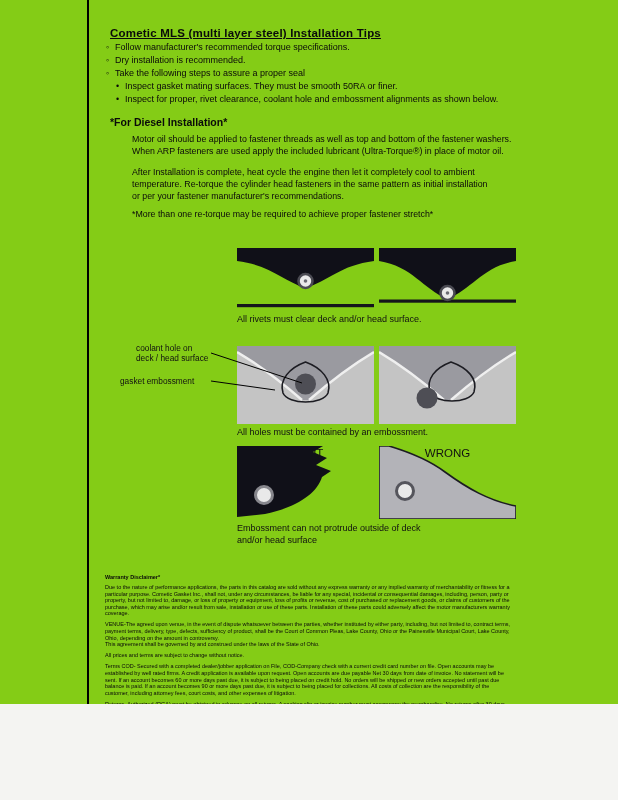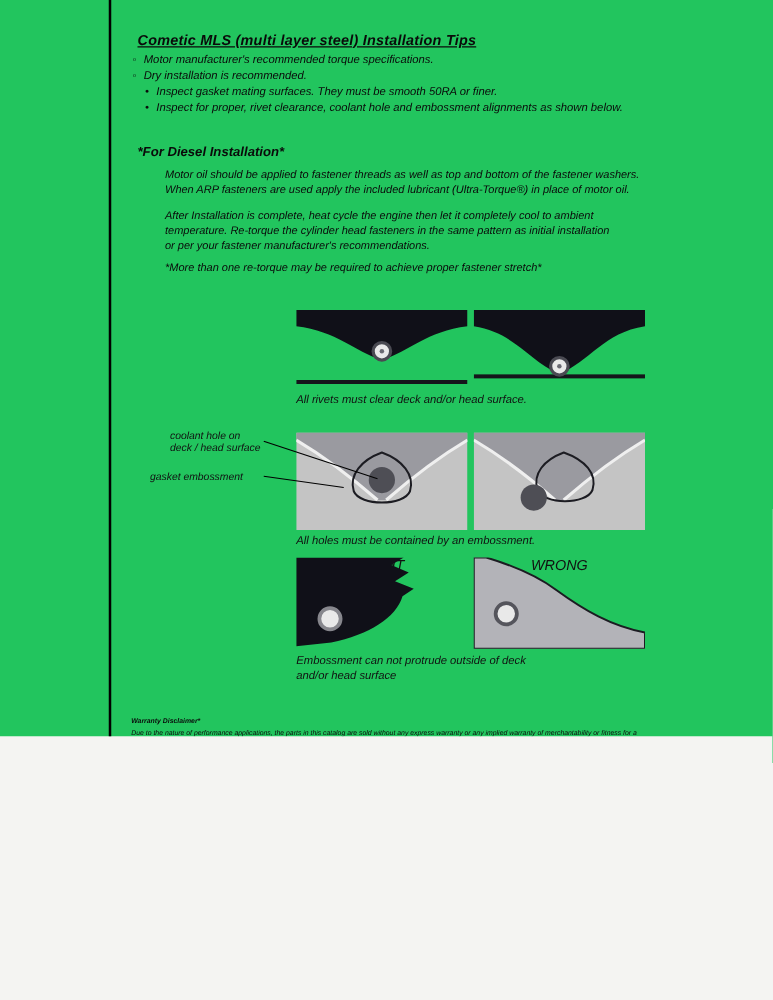--- a/index.html
+++ b/index.html
@@ -1,17 +1,17 @@
 <!DOCTYPE html>
 <html><head>
 <meta charset="utf-8">
 <style>
   html,body{margin:0;padding:0;}
   body{width:618px;height:800px;background:#f4f4f2;font-family:"Liberation Sans",sans-serif;color:#0a0a0a;}
-  .page{position:relative;width:618px;height:589px;background:#22c55e;overflow:hidden;font-style:italic;}
+  .page{position:relative;width:618px;height:704px;background:#84cc16;overflow:hidden;}
   .edge{position:absolute;left:87px;top:0;width:2px;height:800px;background:#000;}
 
   .title{position:absolute;left:110px;top:19px;font-size:11.5px;font-weight:bold;text-decoration:underline;letter-spacing:.2px;}
 
   .tips{position:absolute;left:106px;top:41px;width:412px;font-size:9px;line-height:13px;}
   .b{position:relative;padding-left:9px;}
   .b::before{position:absolute;left:0;top:0;}
   .l1::before{content:"◦";font-size:9px;}
   .l2{margin-left:10px;}
   .l2::before{content:"•";font-size:9px;}
@@ -35,22 +35,23 @@
 </style>
 </head>
 <body>
 
 <div class="page">
   <div class="edge"></div>
 
   <h1 class="title">Cometic MLS (multi layer steel) Installation Tips</h1>
 
   <div class="tips">
-    <div class="b l1">Motor manufacturer's recommended torque specifications.</div>
+    <div class="b l1">Follow manufacturer's recommended torque specifications.</div>
     <div class="b l1">Dry installation is recommended.</div>
+    <div class="b l1">Take the following steps to assure a proper seal</div>
     <div class="b l2">Inspect gasket mating surfaces.  They must be smooth 50RA or finer.</div>
     <div class="b l2">Inspect for proper, rivet clearance, coolant hole and embossment alignments as shown below.</div>
   </div>
 
   <div class="diesel-h">*For Diesel Installation*</div>
   <div class="para" id="p1">Motor oil should be applied to fastener threads as well as top and bottom of the fastener washers.
 When ARP fasteners are used apply the included lubricant (Ultra-Torque®) in place of motor oil.</div>
   <div class="para" id="p2">After Installation is complete, heat cycle the engine then let it completely cool to ambient
 temperature. Re-torque the cylinder head fasteners in the same pattern as initial installation
 or per your fastener manufacturer's recommendations.</div>

